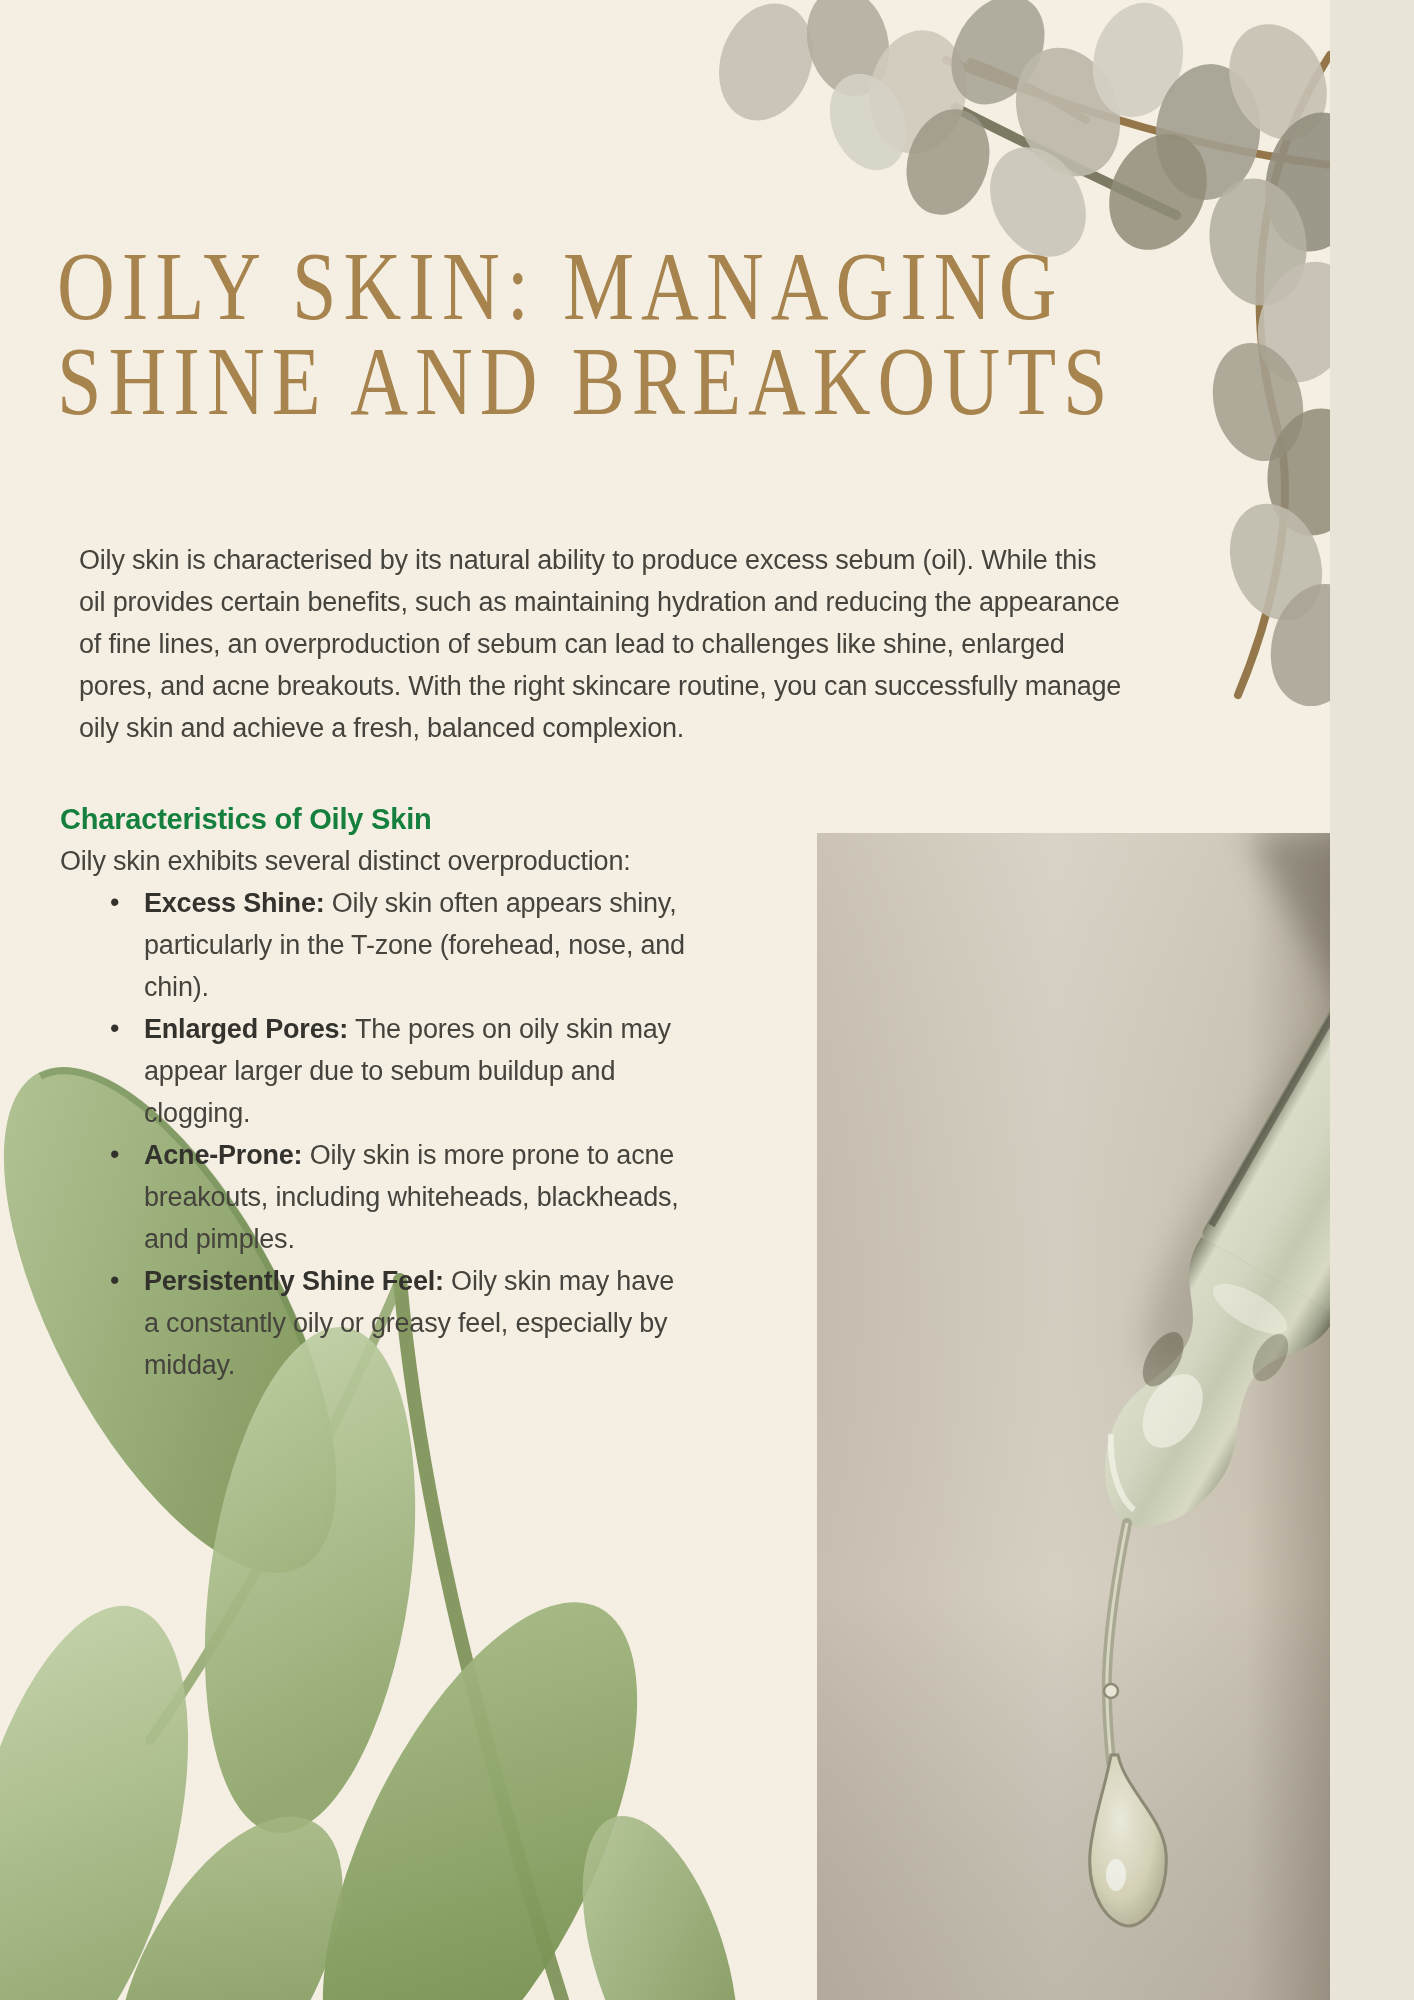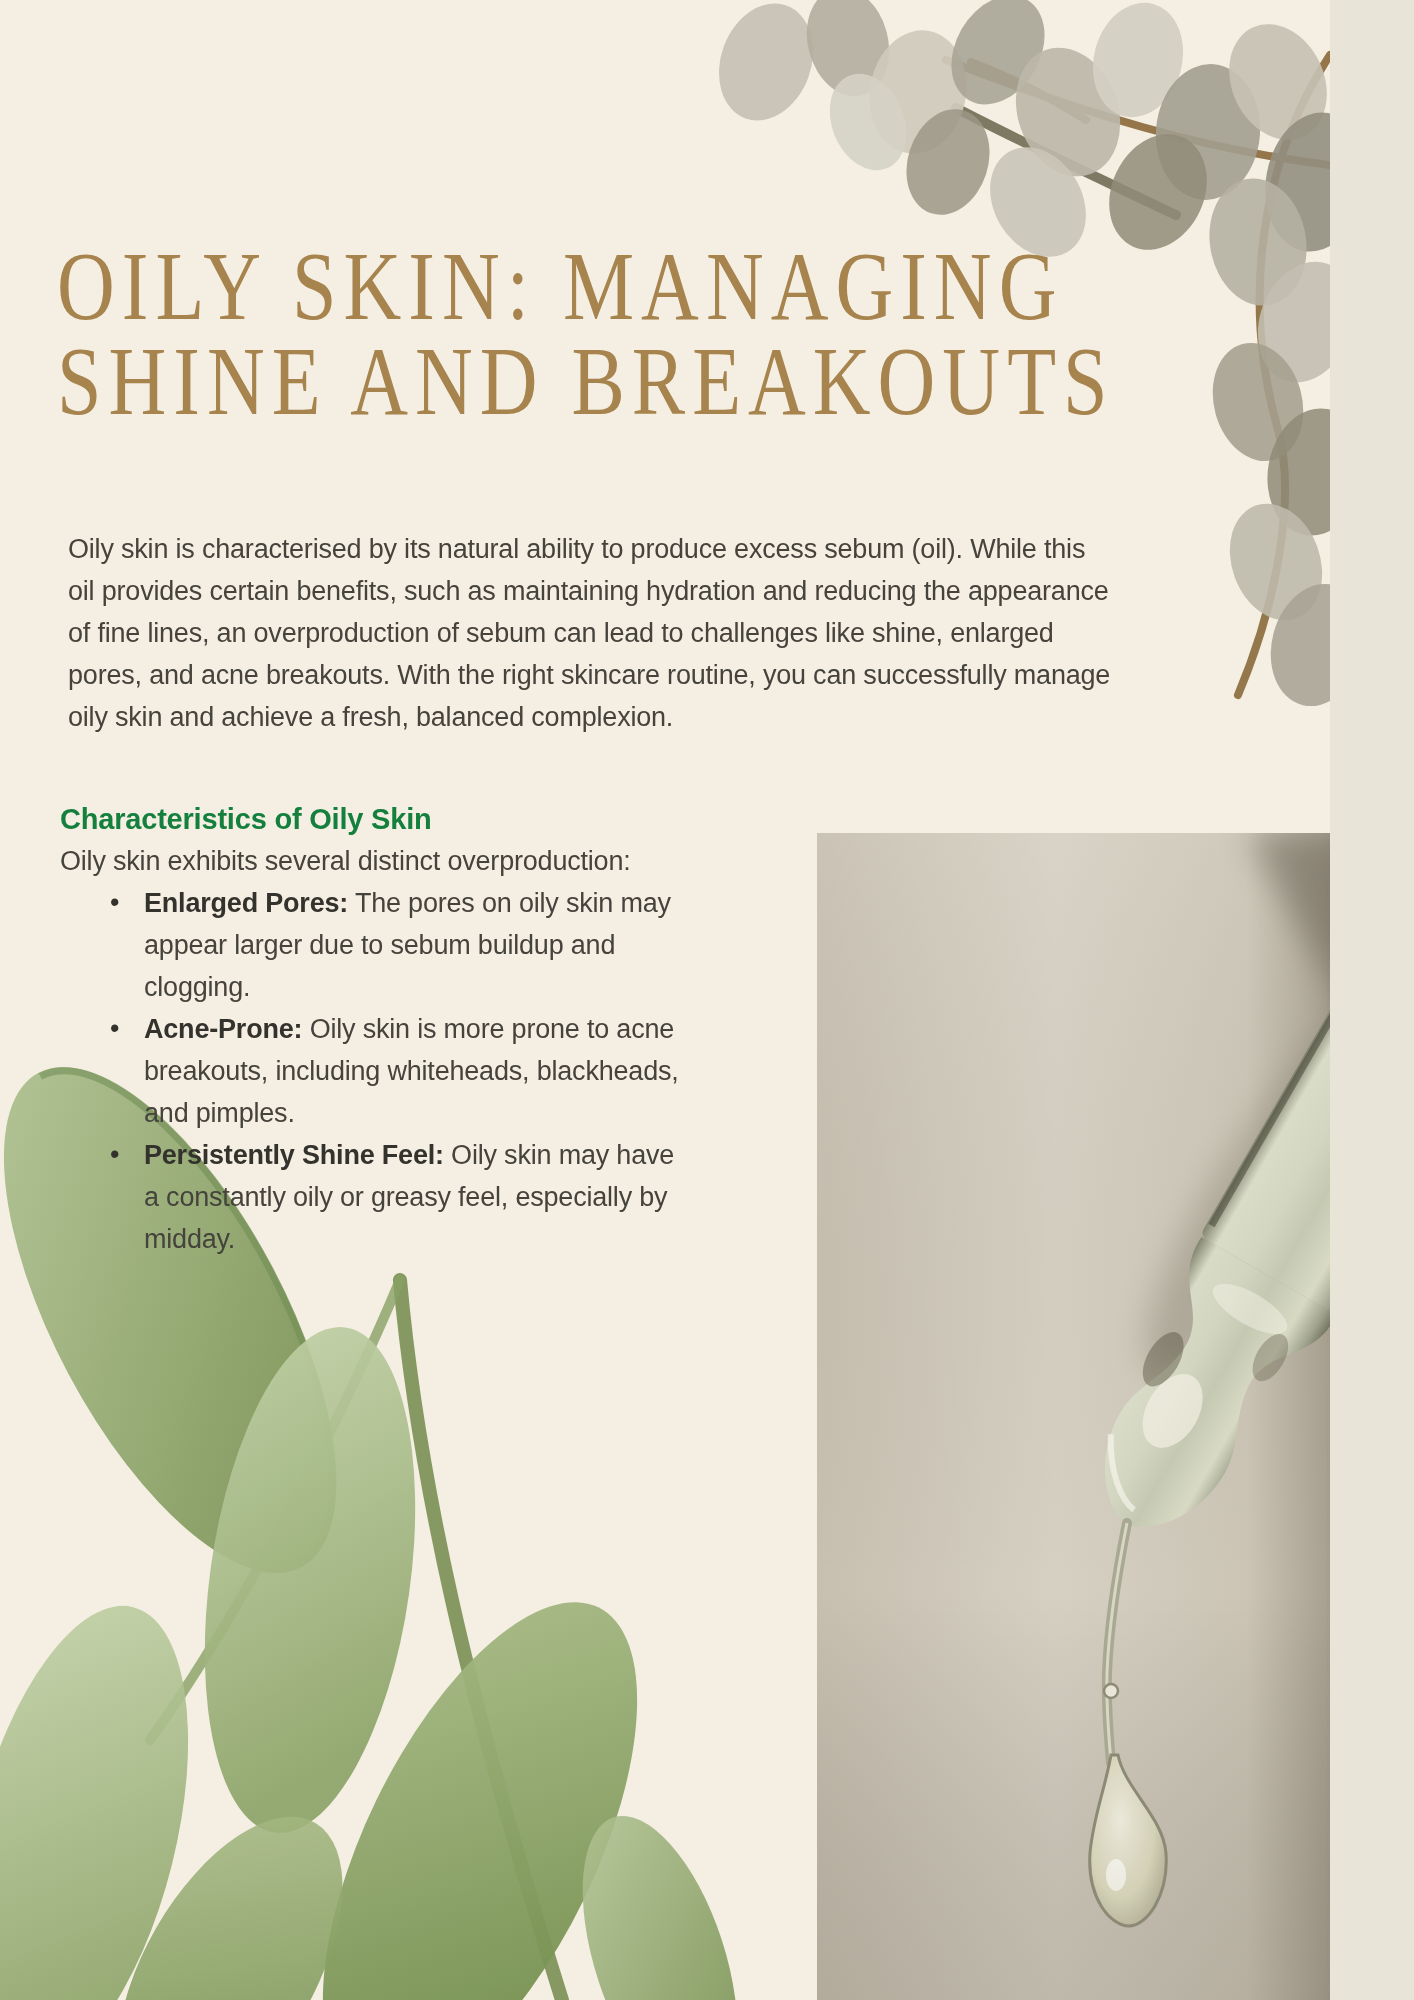--- a/index.html
+++ b/index.html
@@ -23,21 +23,21 @@
     line-height:78px;
     letter-spacing:7px;
     color:#a7834d;
     transform:scaleY(1.22);
     transform-origin:left top;
     white-space:nowrap;
   }
   .title .line{display:block;}
   .intro{
     position:absolute;left:64px;top:524px;z-index:1;
-    margin:4px;
+    margin:15px;
     width:1045px;
     font-size:27px;
     letter-spacing:-0.2px;
     line-height:42px;
   }
   .chars{
     position:absolute;left:60px;top:798px;z-index:1;
     width:628px;
     font-size:27px;
     letter-spacing:-0.2px;
@@ -139,20 +139,21 @@
     <span class="line">OILY SKIN: MANAGING</span>
     <span class="line">SHINE AND BREAKOUTS</span>
   </h1>
 
   <p class="intro">Oily skin is characterised by its natural ability to produce excess sebum (oil). While this oil provides certain benefits, such as maintaining hydration and reducing the appearance of fine lines, an overproduction of sebum can lead to challenges like shine, enlarged pores, and acne breakouts. With the right skincare routine, you can successfully manage oily skin and achieve a fresh, balanced complexion.</p>
 
   <section class="chars">
     <h2>Characteristics of Oily Skin</h2>
     <p class="lead">Oily skin exhibits several distinct overproduction:</p>
     <ul>
+      <li><b>Excess Shine:</b><span> Oily skin often appears shiny, particularly in the T-zone (forehead, nose, and chin).</span></li>
       <li><b>Enlarged Pores:</b><span> The pores on oily skin may appear larger due to sebum buildup and clogging.</span></li>
       <li><b>Acne-Prone:</b><span> Oily skin is more prone to acne breakouts, including whiteheads, blackheads, and pimples.</span></li>
       <li><b>Persistently Shine Feel:</b><span> Oily skin may have a constantly oily or greasy feel, especially by midday.</span></li>
     </ul>
   </section>
 
   <svg class="photo" width="597" height="1167" viewBox="0 0 597 1167">
     <defs>
       <linearGradient id="pbg" x1="0" y1="0" x2="1" y2="0">
         <stop offset="0" stop-color="#c7bfb0"></stop>

